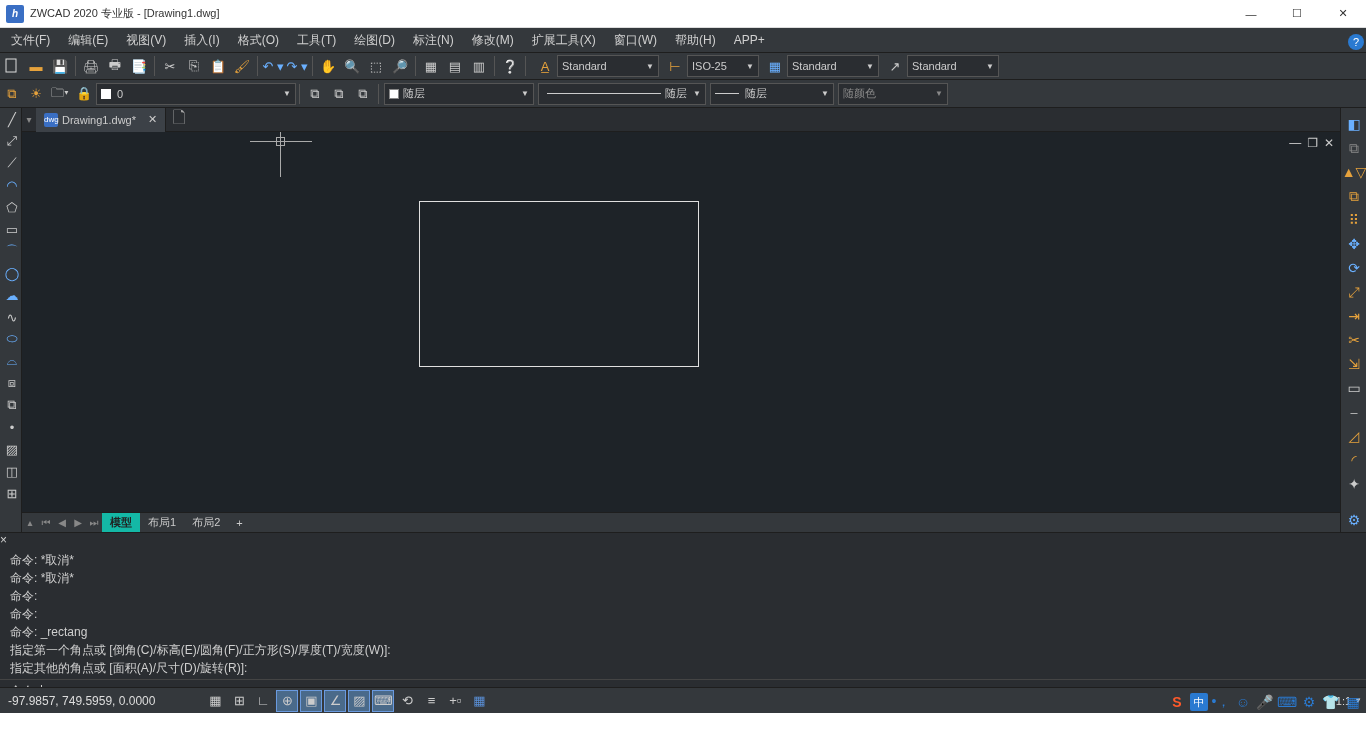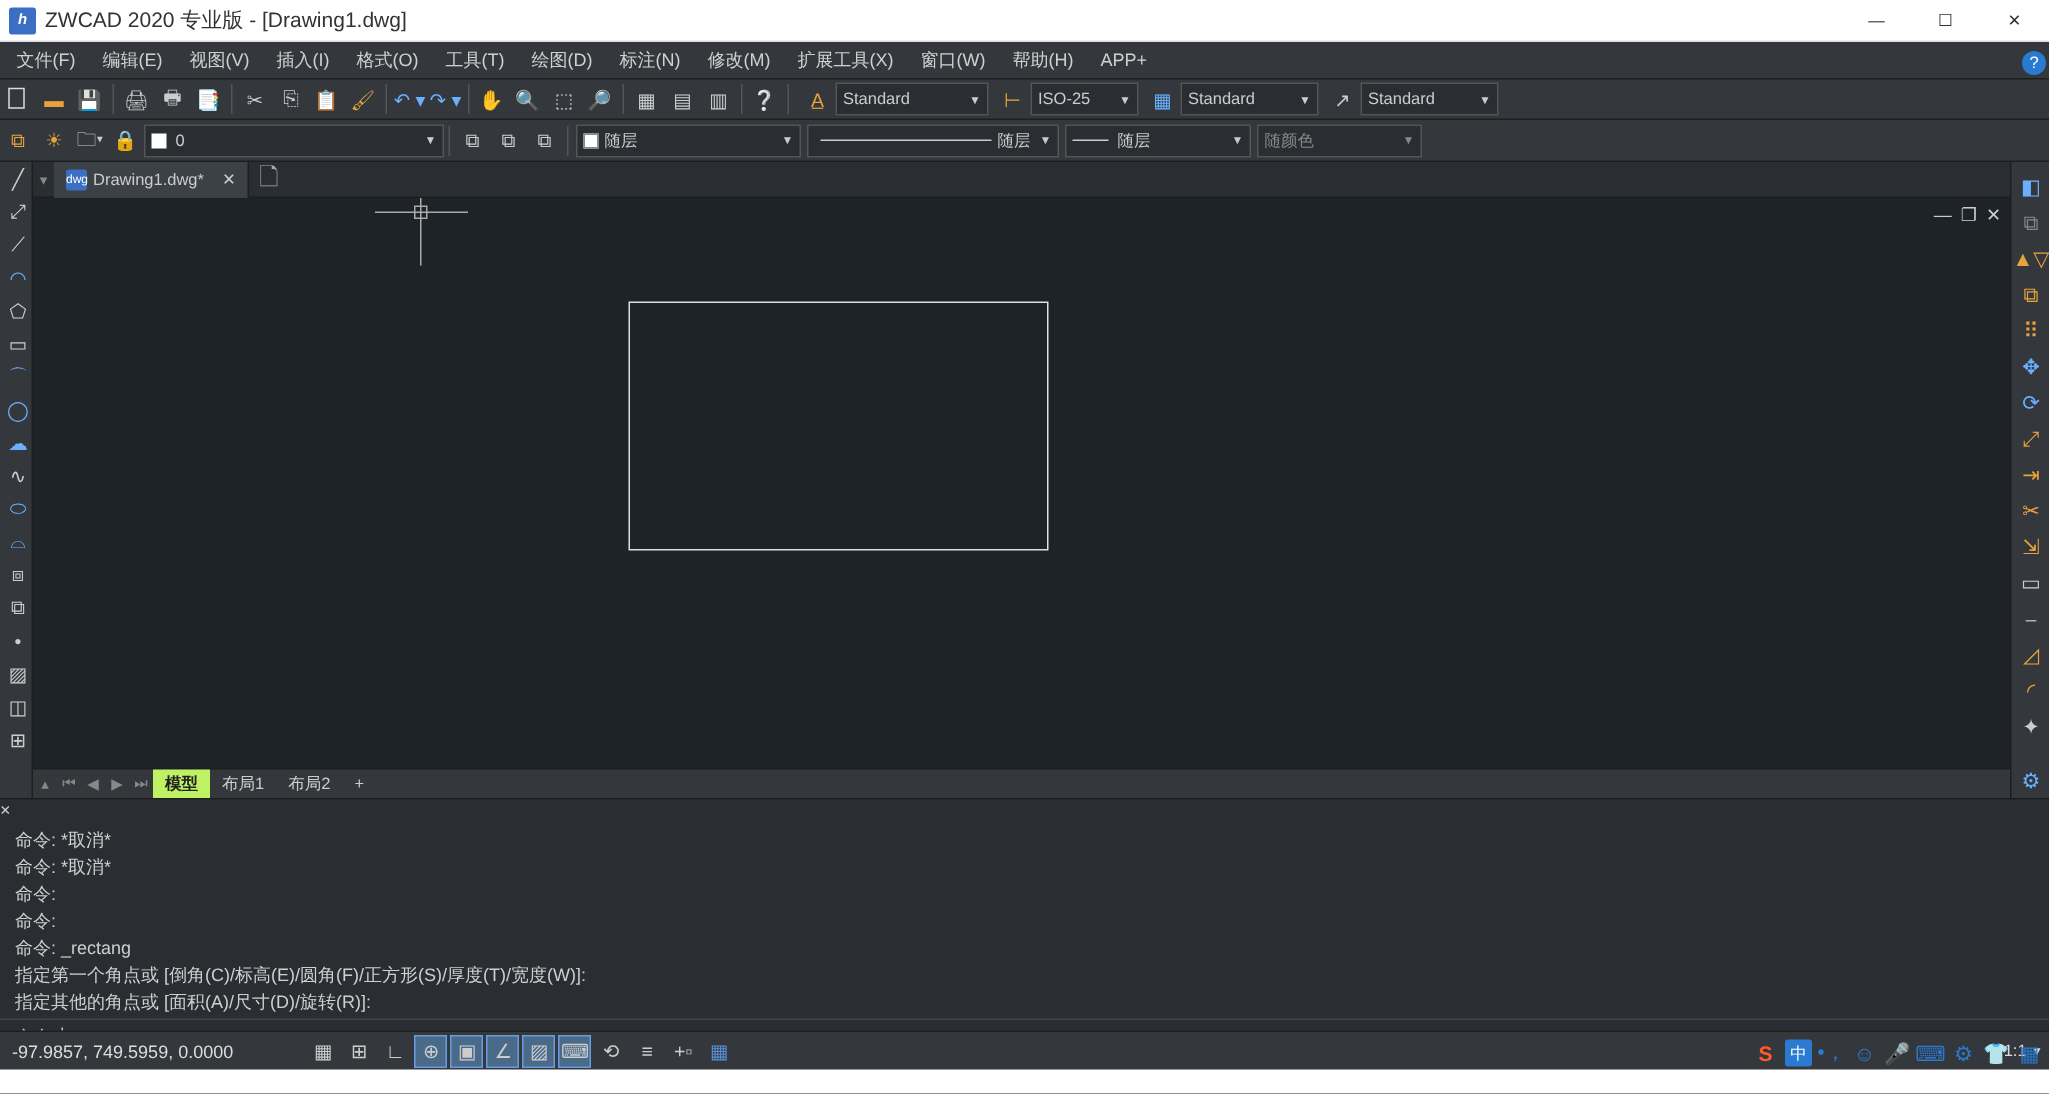--- a/index.html
+++ b/index.html
@@ -1,21 +1,21 @@
 <!DOCTYPE html>
 <html><head>
 <meta charset="utf-8">
 <style>
 * { margin:0; padding:0; box-sizing:border-box; font-family:"Microsoft YaHei",SimSun,Arial,sans-serif; user-select:none; }
 body { width:1366px; height:729px; background:#fff; overflow:hidden; position:relative; }
 
 
 .titlebar { height:28px; background:#fff; display:flex; align-items:center; border-bottom:1px solid #ddd; }
 .titlebar .logo { width:18px; height:18px; background:#3a6fc4; margin:0 6px; border-radius:2px; display:flex; align-items:center; justify-content:center; color:#fff; font-size:10px; font-style:italic; font-weight:bold; }
-.titlebar .title { font-size:14px; color:#333; flex:1; }
+.titlebar .title { font-size:11px; color:#333; flex:1; }
 .titlebar .winbtns { display:flex; }
 .titlebar .winbtn { width:46px; height:28px; display:flex; align-items:center; justify-content:center; font-size:11px; color:#333; }
 
 
 .menubar { height:24px; background:#34383c; display:flex; align-items:center; padding:0 2px; }
 .menubar .menuitem { color:#d0d0d0; font-size:12px; padding:0 9px; height:24px; display:flex; align-items:center; }
 
 
 .toolrow1 { height:28px; background:#34383c; display:flex; align-items:center; border-top:1px solid #1e1e1e; border-bottom:1px solid #1e1e1e; }
 .tbtn { width:22px; height:22px; margin:0 1px; display:flex; align-items:center; justify-content:center; color:#ccc; font-size:13px; cursor:pointer; }
@@ -47,21 +47,21 @@
 .canvas .winctrls { position:absolute; top:4px; right:6px; display:flex; gap:6px; color:#ccc; font-size:12px; }
 .canvas .winctrls span { cursor:pointer; }
 .crosshair-v { position:absolute; left:258px; top:0; width:1px; height:45px; background:#aaa; }
 .crosshair-h { position:absolute; left:228px; top:9px; width:62px; height:1px; background:#aaa; }
 .crosshair-box { position:absolute; left:254px; top:5px; width:9px; height:9px; border:1px solid #aaa; }
 .rect-drawn { position:absolute; left:397px; top:69px; width:280px; height:166px; border:1px solid #e0e0e0; }
 
 .layout-tabs { height:20px; background:#34383c; display:flex; align-items:center; color:#ccc; font-size:11px; border-top:1px solid #1e1e1e; }
 .layout-tabs .navbtn { width:16px; text-align:center; color:#888; font-size:10px; }
 .layout-tabs .ltab { padding:0 8px; height:20px; display:flex; align-items:center; }
-.layout-tabs .ltab.active { background:#bef264; color:#222; font-weight:bold; }
+.layout-tabs .ltab.active { background:#14b8a6; color:#222; font-weight:bold; }
 
 
 .cmdwin { position:absolute; left:0; right:0; bottom:26px; height:171px; background:#2a2d31; color:#cfcfcf; font-size:12px; font-family:"SimSun",monospace; display:flex; flex-direction:column; border-top:1px solid #1e1e1e; }
 .cmdwin .history { flex:1; padding:4px 10px; line-height:18px; overflow:hidden; white-space:pre; }
 .cmdwin .inputline { height:24px; border-top:1px solid #444; display:flex; align-items:center; padding:0 10px; }
 .cmdwin .inputline .prompt { margin-right:4px; }
 .cmdwin .inputline .cursor { width:1px; height:14px; background:#ccc; animation:blink 1s infinite; }
 @keyframes blink { 50% { opacity:0; } }
 
 

